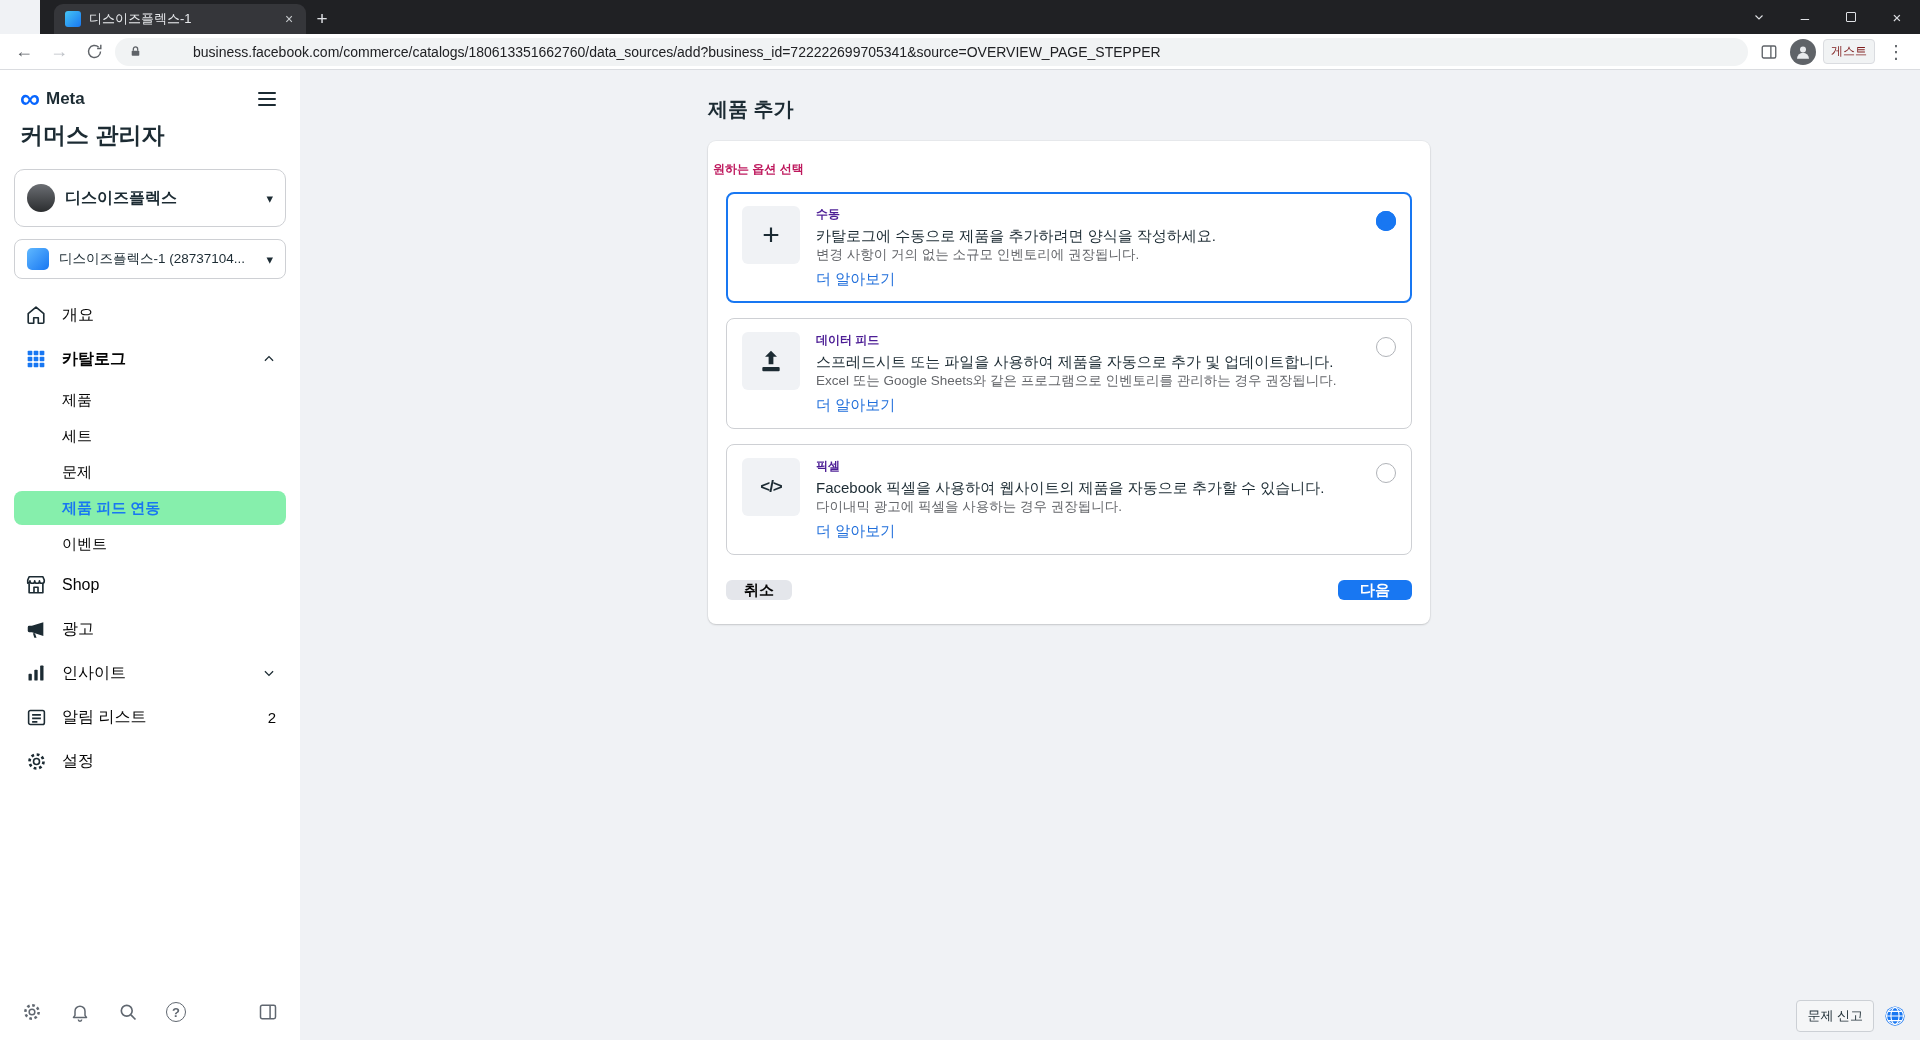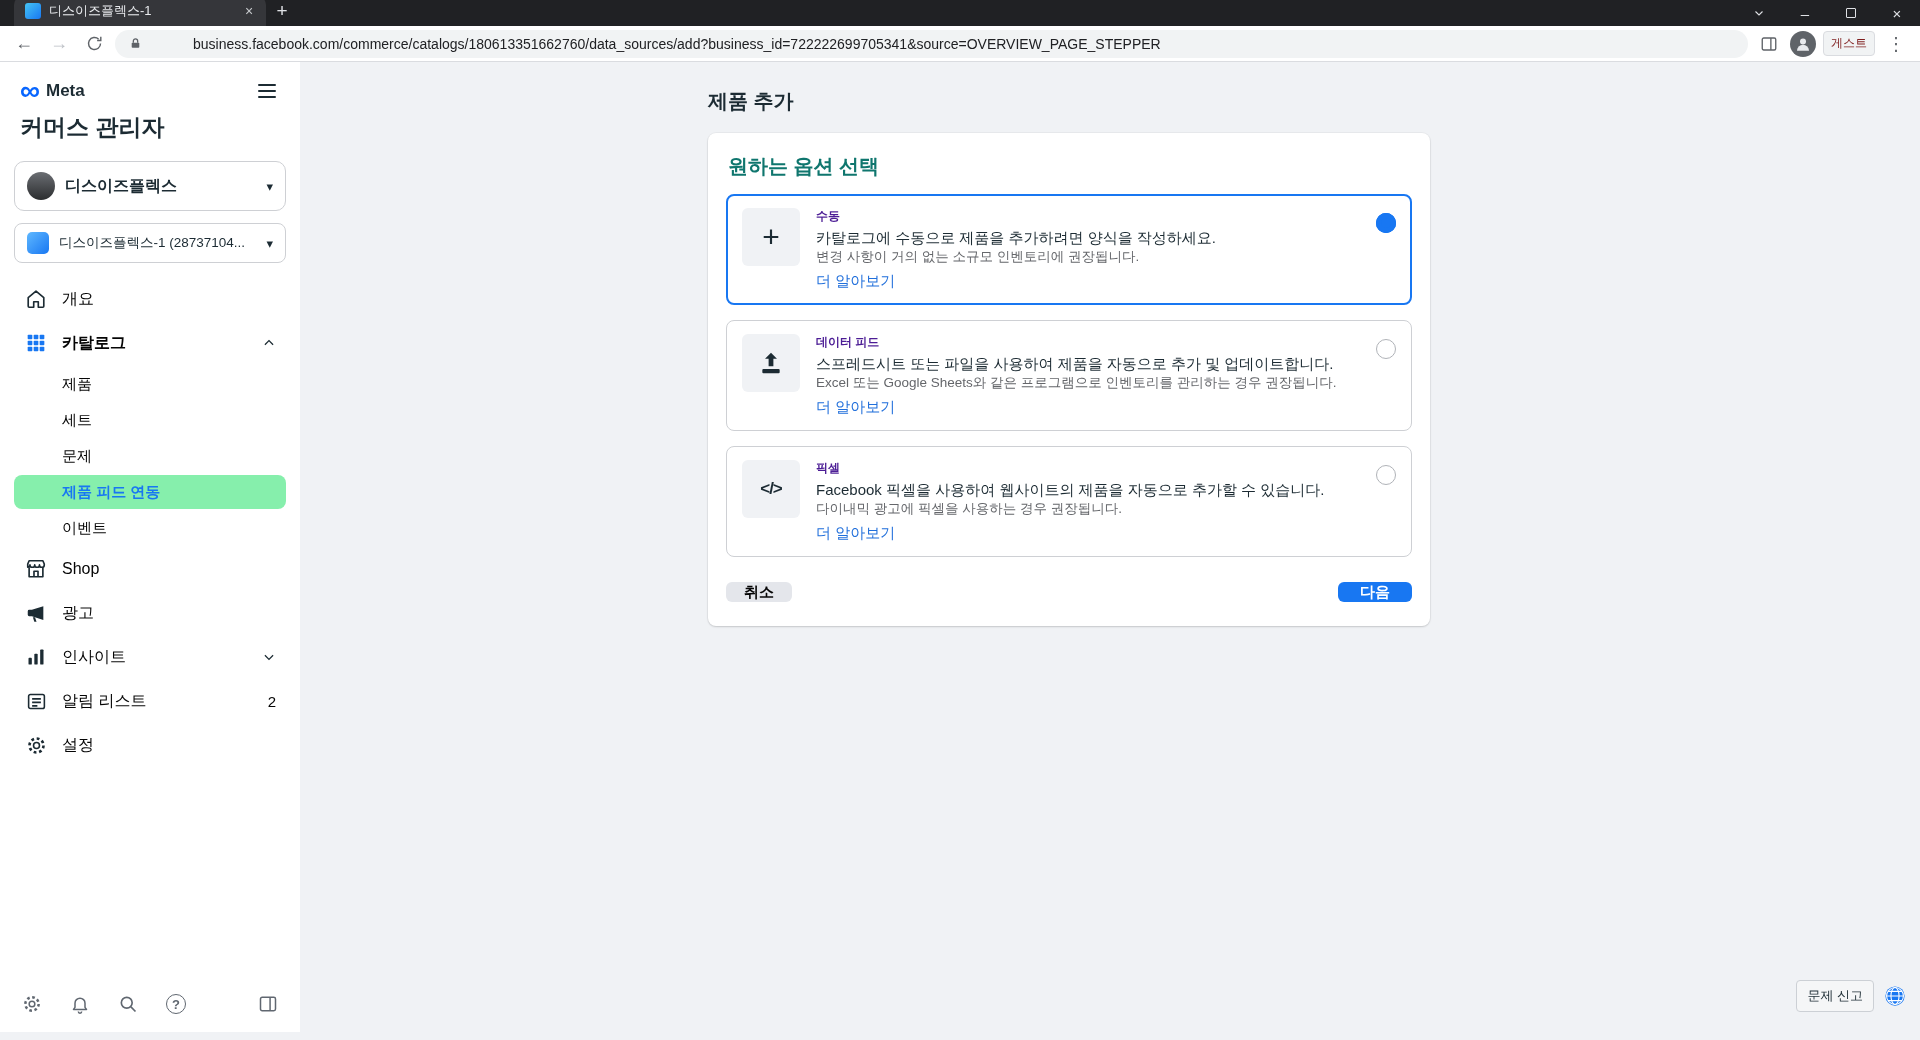--- a/index.html
+++ b/index.html
@@ -1,21 +1,21 @@
 <!DOCTYPE html>
 <html><head>
 <meta charset="utf-8">
 <style>
   * { margin:0; padding:0; box-sizing:border-box; }
   html,body { width:1920px; height:1040px; }
   body { font-family:"Liberation Sans","DejaVu Sans",sans-serif; overflow:hidden; background:#f0f2f5; color:#1c2b33; }
   svg { display:block; }
 
   
-  .titlebar { height:26px; background:#202124; display:flex; align-items:flex-end; }
+  .titlebar { height:34px; background:#202124; display:flex; align-items:flex-end;margin-left:40px; }
   .tab { margin-left:14px; height:30px; width:252px; background:#35363a; border-radius:9px 9px 0 0;
          display:flex; align-items:center; gap:8px; padding:0 8px 0 11px; font-size:13px; color:#e8eaed; }
   .favicon { width:16px; height:16px; border-radius:3px; background:linear-gradient(135deg,#45c4f5,#1877f2); flex-shrink:0; }
   .tab-title { flex:1; white-space:nowrap; overflow:hidden; }
   .tab-close { width:18px; height:18px; border-radius:50%; display:flex; align-items:center; justify-content:center; font-size:14px; color:#c7cacd; }
   .newtab { width:32px; height:30px; display:flex; align-items:center; justify-content:center; font-size:19px; color:#dfe1e5; }
   .win-controls { margin-left:auto; display:flex; align-self:stretch; align-items:center; color:#dfe1e5; }
   .win-btn { width:46px; height:34px; display:flex; align-items:center; justify-content:center; font-size:15px; }
   .maxbox { width:10px; height:10px; border:1.3px solid #dfe1e5; border-radius:1px; display:inline-block; }
 
@@ -35,21 +35,21 @@
   
   .sidebar { width:300px; background:#fff; position:relative; padding:18px 14px 0; flex-shrink:0; }
   .brand-row { display:flex; align-items:center; justify-content:space-between; padding:0 6px; }
   .brand { display:flex; align-items:center; gap:6px; }
   .infinity { color:#0866ff; font-size:28px; font-weight:700; line-height:20px; }
   .brand-text { font-size:17px; font-weight:700; color:#1c2b33; }
   .hamburger { display:flex; flex-direction:column; gap:4px; padding:4px; }
   .hamburger i { width:18px; height:2px; background:#1c2b33; border-radius:1px; }
   .app-title { font-size:23px; font-weight:700; color:#1c2b33; margin:10px 6px 18px; }
   .selector { display:flex; align-items:center; gap:10px; border:1px solid #ced0d4; border-radius:10px; padding:0 12px; background:#fff; }
-  .selector.biz { height:50px; }
+  .selector.biz { height:58px; }
   .selector.cat { height:40px; margin-top:12px; border-radius:8px; }
   .biz-avatar { width:28px; height:28px; border-radius:50%; background:linear-gradient(180deg,#6b6e73,#2b2d2f); flex-shrink:0; }
   .cat-avatar { width:22px; height:22px; border-radius:5px; background:linear-gradient(135deg,#5fb8ff,#1877f2); flex-shrink:0; }
   .selector-label { font-size:16px; font-weight:600; color:#1c2b33; white-space:nowrap; overflow:hidden; text-overflow:ellipsis; }
   .selector-label.small { font-size:13.5px; font-weight:400; }
   .caret { margin-left:auto; color:#1c2b33; font-size:13px; }
 
   .menu { margin-top:14px; }
   .menu-item { height:44px; display:flex; align-items:center; gap:14px; padding:0 10px; border-radius:8px; font-size:16px; color:#050505; }
   .mi-icon { width:24px; display:flex; justify-content:center; color:#1c2b33; flex-shrink:0; }
@@ -61,38 +61,38 @@
   .sub-item.active { background:#86efac; color:#1877f2; font-weight:700; }
 
   .sidebar-footer { position:absolute; left:0; right:0; bottom:0; height:56px; display:flex; align-items:center; gap:28px; padding:0 22px; color:#606770; }
   .help-circle { width:20px; height:20px; border:1.9px solid #606770; border-radius:50%; display:flex; align-items:center; justify-content:center; font-size:13px; font-weight:700; }
   .footer-panel { margin-left:auto; color:#606770; }
 
   
   .main { flex:1; position:relative; padding:26px 0 0 408px; }
   .page-title { font-size:20px; font-weight:700; color:#1c2b33; margin-bottom:18px; }
   .card { width:722px; background:#fff; border-radius:8px; box-shadow:0 1px 2px rgba(0,0,0,.15), 0 0 0 1px rgba(0,0,0,.03); padding-bottom:4px; }
-  .card-title { padding:20px 20px 14px; font-size:20px; font-weight:700; color:#0f766e; }
+  .card-title { padding:20px 5px 14px; font-size:12px; font-weight:700; color:#be185d; }
   .option { display:flex; gap:16px; align-items:flex-start; margin:0 18px 15px; padding:13px 15px; border:1px solid #ced0d4; border-radius:8px; background:#fff; }
   .option.selected { border:2px solid #1877f2; padding:12px 14px; }
   .opt-icon { width:58px; height:58px; background:#f0f2f5; border-radius:6px; display:flex; align-items:center; justify-content:center; color:#1c2b33; flex-shrink:0; font-size:30px; }
   .opt-icon .code-glyph { font-size:17px; font-weight:700; letter-spacing:-1px; }
   .opt-body { flex:1; min-width:0; }
   .opt-title { font-size:12px; font-weight:700; color:#4c1d95; margin-bottom:3px; }
   .opt-desc { font-size:15px; color:#1c2b33; line-height:20px; }
   .opt-note { font-size:13.5px; color:#65676b; line-height:18px; margin-bottom:6px; }
   .opt-link { font-size:15px; color:#216fdb; text-decoration:none; cursor:pointer; }
   .radio { width:20px; height:20px; border-radius:50%; border:1.5px solid #b0b3b8; background:#fff; flex-shrink:0; margin-top:5px; }
   .radio.checked { border:none; background:#1877f2; box-shadow:inset 0 0 0 5px #1877f2, inset 0 0 0 20px #1877f2; }
   .card-footer { display:flex; justify-content:space-between; align-items:center; padding:10px 18px 20px; }
   .btn { height:20px; border:none; border-radius:6px; font-family:inherit; font-size:15px; font-weight:700; padding:0 18px; cursor:pointer; }
   .btn.cancel { background:#e4e6eb; color:#050505; }
   .btn.next { background:#1877f2; color:#fff; padding:0 22px; }
 
-  .page-corner { position:absolute; right:14px; bottom:20px; display:flex; align-items:center; gap:10px; }
+  .page-corner { position:absolute; right:14px; bottom:8px; display:flex; align-items:center; gap:10px; }
   .report-btn { background:#f5f6f7; border:1px solid #ccd0d5; border-radius:4px; padding:6px 10px; font-family:inherit; font-size:13px; color:#1c2b33; cursor:pointer; }
 </style>
 </head>
 <body>
 
 <div class="titlebar">
   <div class="tab">
     <span class="favicon"></span>
     <span class="tab-title">디스이즈플렉스-1</span>
     <span class="tab-close">×</span>

